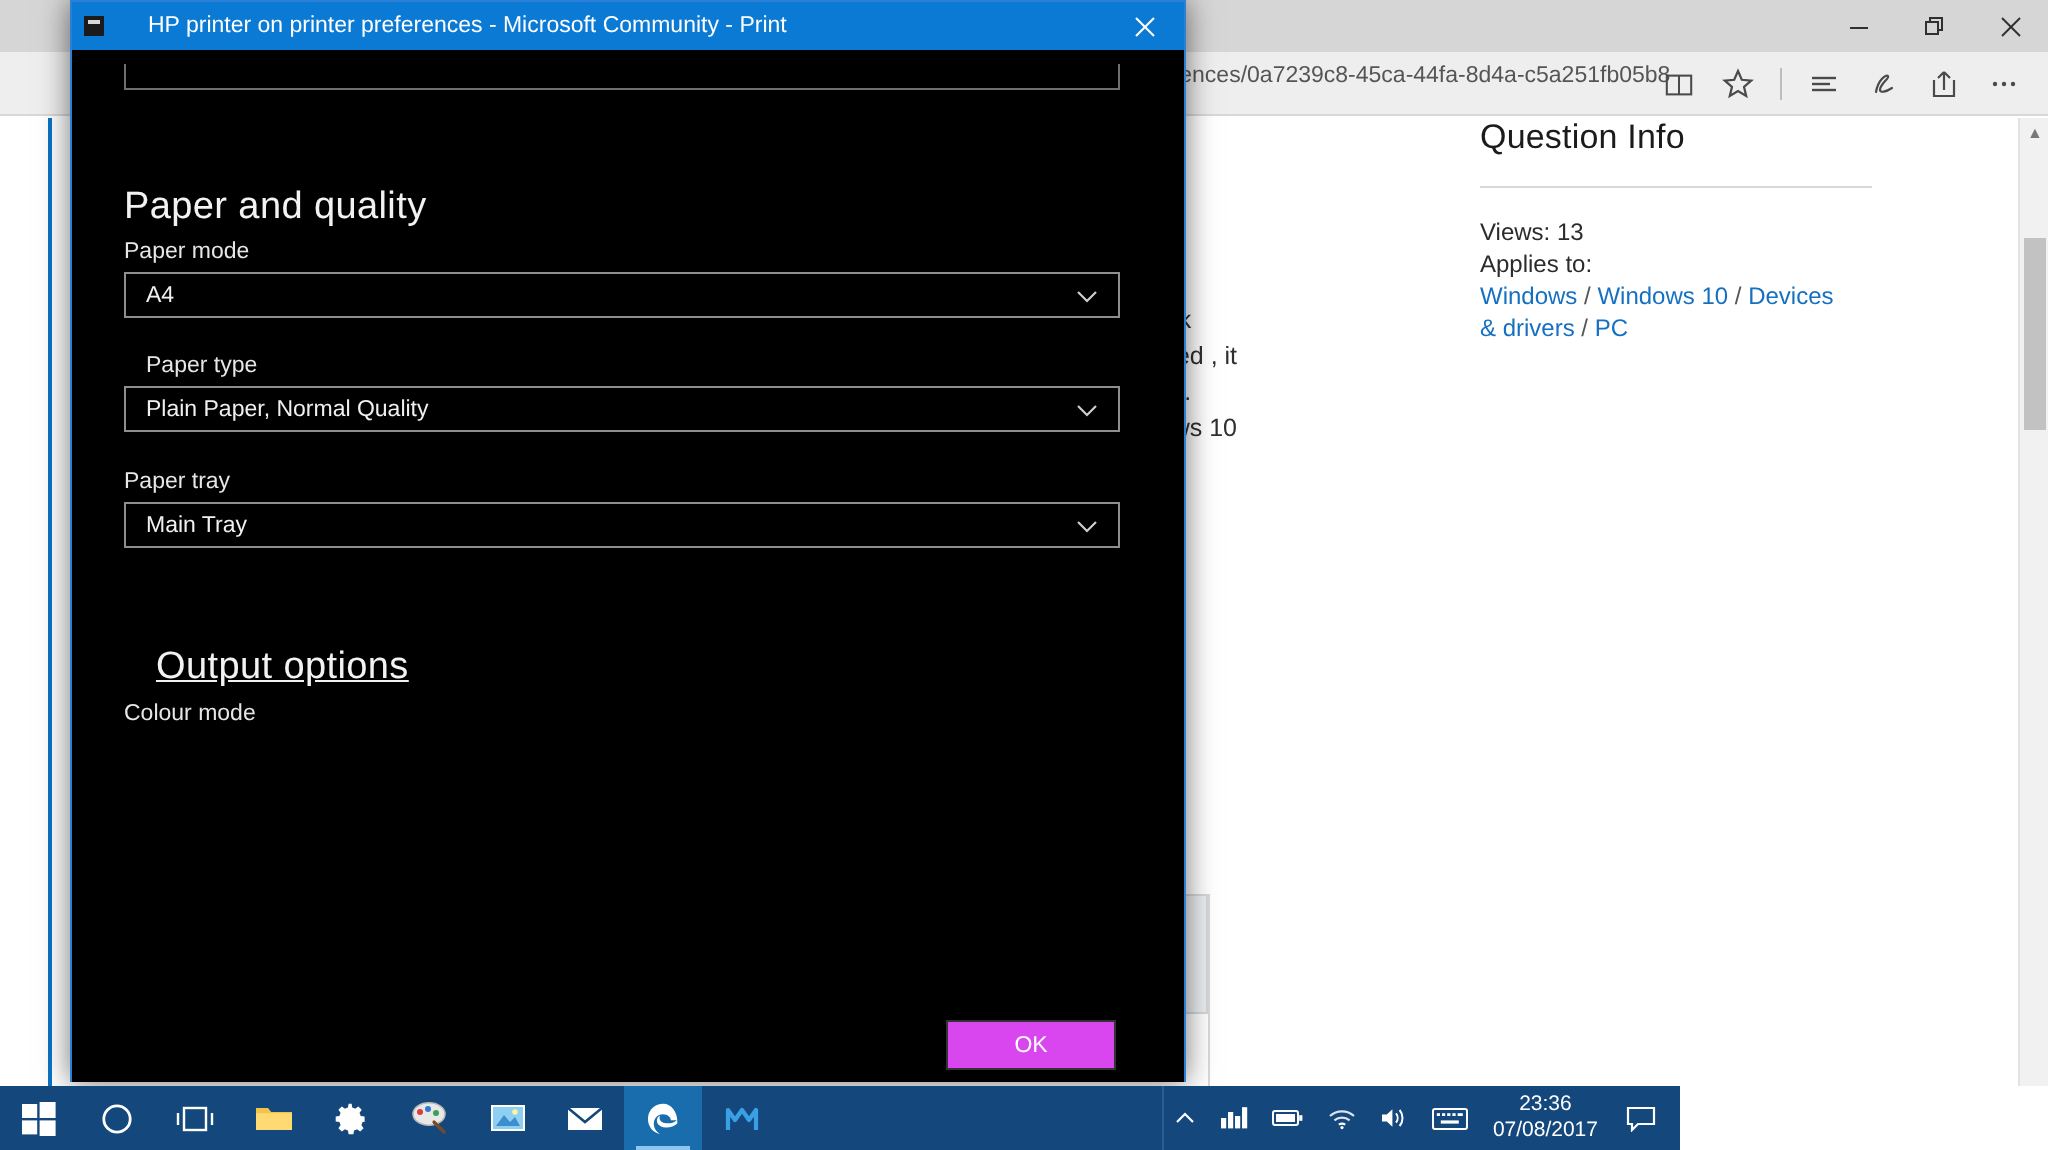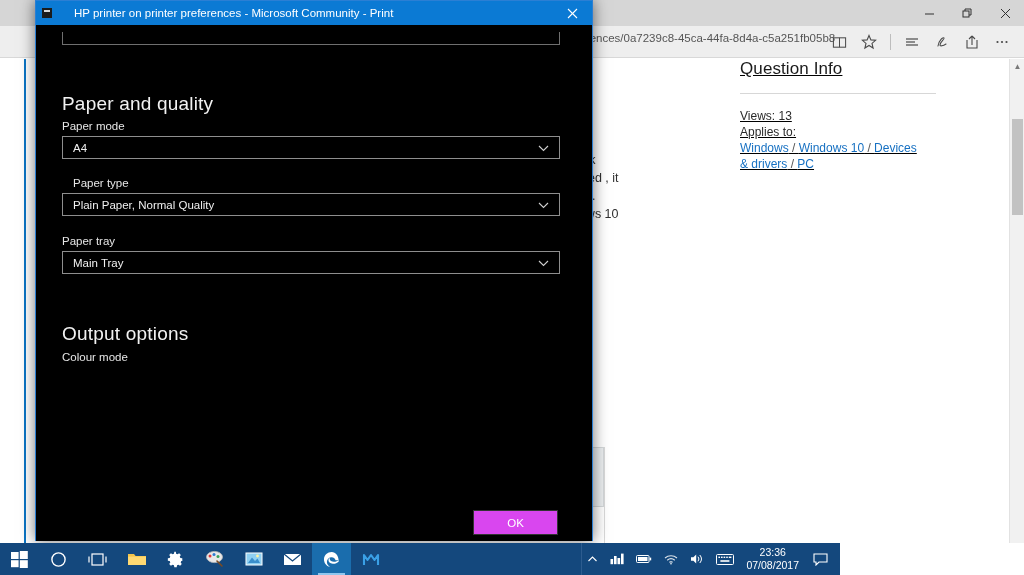--- a/index.html
+++ b/index.html
@@ -68,21 +68,21 @@
     position: absolute; left: 570px; top: 437px;
     font-size: 12.5px; color: #303030;
   }
   .page-divider {
     position: absolute; left: 604px; top: 388px; width: 1px; height: 155px;
     background: #d9d9d9;
   }
 
   
   .rail {
-    position: absolute; left: 740px; top: 0; width: 262px; text-decoration: underline;
+    position: absolute; left: 740px; top: 0; width: 262px;
   }
   .rail-title {
     font-size: 17px; color: #1b1b1b; font-weight: normal; letter-spacing: .1px;
   }
   .rail-rule {
     width: 196px; height: 1px; background: #d7d7d7; margin: 14px 0 14px 0;
   }
   .rail-line { font-size: 12px; color: #2b2b2b; line-height: 16px; }
   .rail-links { font-size: 12px; line-height: 16px; color: #1670c2; width: 178px; }
   .rail-links a { color: #1670c2; text-decoration: none; }
@@ -357,21 +357,21 @@
       <div class="fld-label" style="left:26px; top:210px;">Paper tray</div>
       <div class="combo" style="top:226px;">
         <span class="combo-val">Main Tray</span>
         <span class="combo-chev">
           <svg width="11" height="7" viewBox="0 0 11 7">
               <polyline points="1,1 5.5,5.5 10,1" fill="none" stroke="currentColor" stroke-width="1.1"></polyline>
             </svg>
         </span>
       </div>
 
-      <h2 class="sect-title" style="left:26px; top:298px;">Output options</h2>
+      <h2 class="sect-title" style="left:42px; top:298px;text-decoration:underline;">Output options</h2>
 
       <div class="fld-label" style="left:26px; top:326px;">Colour mode</div>
 
 
       <div class="ok-btn">OK</div>
     </div>
   </div>
 
   <div id="taskbar">
     <div class="tb-left">

